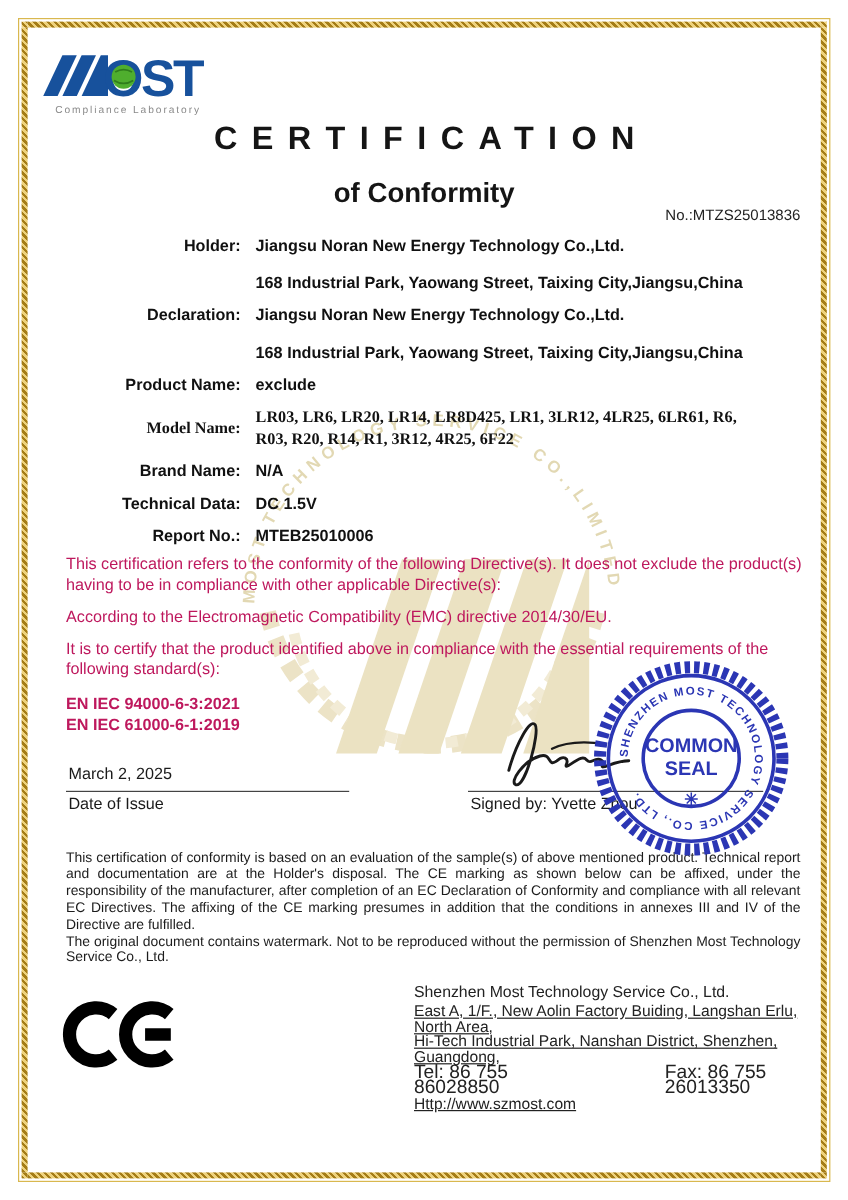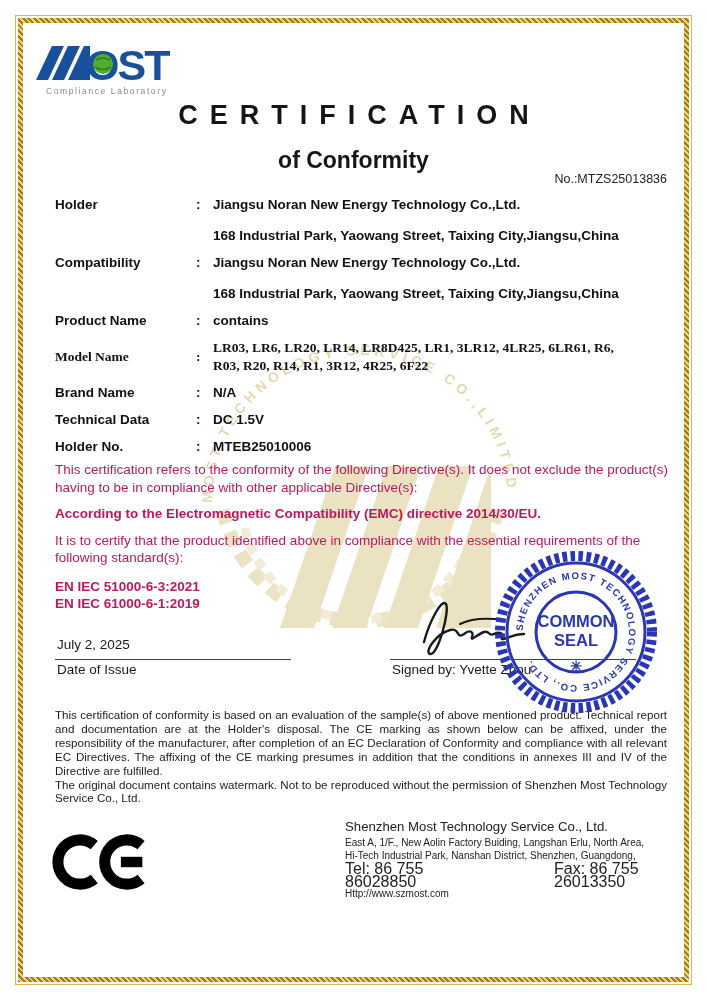--- a/index.html
+++ b/index.html
@@ -21,47 +21,47 @@
   
   .logo-box{left:34px;top:40px;}
   .tagline{position:absolute;left:46px;top:86px;font-size:8.5px;color:#8a8a8a;letter-spacing:1.6px;}
   .title{left:0;top:100px;width:100%;text-align:center;font-size:27px;font-weight:bold;
          letter-spacing:12px;text-indent:12px;color:#151515;}
   .subtitle{left:0;top:147px;width:100%;text-align:center;font-size:23px;font-weight:bold;color:#151515;}
   .cert-no{top:172px;right:40px;font-size:12.5px;color:#222;}
   
   .fields{left:55px;top:196px;right:36px;}
   .field-row{display:flex;margin-bottom:9px;font-size:13.5px;font-weight:bold;line-height:18px;color:#111;}
-  .f-label{width:141px;flex:none;}
+  .f-label{width:141px;flex:none;text-align:right;}
   .f-colon{width:17px;flex:none;}
   .f-lines{flex:1;display:flex;flex-direction:column;gap:13px;}
   .f-lines.tight{gap:0;}
   .field-row.center{align-items:center;font-family:Liberation Serif, serif;}
   
   .bodytext{left:55px;top:461px;right:38px;font-size:13.5px;line-height:17.5px;color:#be185d;}
   .bodytext .para{margin:0 0 9px 0;}
-  .emc{font-weight:bold;}
+  .emc{font-weight:normal;}
   .standards{font-weight:bold;line-height:17px;margin-top:11px;}
   
   .issue{left:55px;top:598px;right:38px;height:85px;}
   .date-value{position:absolute;left:2px;top:39px;font-size:13.5px;}
   .date-line{position:absolute;left:0;top:61px;width:236px;border-top:1.3px solid #444;}
   .date-label{position:absolute;left:2px;top:64px;font-size:13.5px;}
   .sign-line{position:absolute;left:335px;top:61px;width:246px;border-top:1.3px solid #444;}
   .sign-label{position:absolute;left:337px;top:64px;font-size:13.5px;}
   .signature-svg{position:absolute;left:355px;top:-8px;}
   .seal{position:absolute;left:490px;top:546px;z-index:4;}
   
   .smallprint{left:55px;top:708px;right:40px;font-size:11.6px;line-height:13.9px;color:#1c1c1c;text-align:justify;}
   .smallprint .fp{margin:0;}
   
   .ce{left:52px;top:818px;}
   .addr{left:345px;top:819px;width:335px;color:#222;}
   .addr .co-name{font-size:13.2px;margin-bottom:3px;}
-  .addr .a-line{font-size:10px;line-height:12.6px;}
+  .addr .a-line{font-size:13px;line-height:12.6px;text-decoration:underline;}
   .addr .telfax{display:flex;font-size:16px;line-height:12.6px;margin-top:1px;}
   .addr .fax{margin-left:88px;}
 </style>
 </head>
 <body>
 
 <div class="page">
 
   <div class="frame-outer"></div>
   <div class="frame-band"></div>
@@ -104,33 +104,33 @@
     <div class="field-row">
       <div class="f-label">Holder</div>
       <div class="f-colon">:</div>
       <div class="f-lines">
         <div>Jiangsu Noran New Energy Technology Co.,Ltd.</div>
         <div>168 Industrial Park, Yaowang Street, Taixing City,Jiangsu,China</div>
       </div>
     </div>
 
     <div class="field-row">
-      <div class="f-label">Compatibility</div>
+      <div class="f-label">Declaration</div>
       <div class="f-colon">:</div>
       <div class="f-lines">
         <div>Jiangsu Noran New Energy Technology Co.,Ltd.</div>
         <div>168 Industrial Park, Yaowang Street, Taixing City,Jiangsu,China</div>
       </div>
     </div>
 
     <div class="field-row">
       <div class="f-label">Product Name</div>
       <div class="f-colon">:</div>
       <div class="f-lines">
-        <div>contains</div>
+        <div>exclude</div>
       </div>
     </div>
 
     <div class="field-row center">
       <div class="f-label">Model Name</div>
       <div class="f-colon">:</div>
       <div class="f-lines tight">
         <div>LR03, LR6, LR20, LR14, LR8D425, LR1, 3LR12, 4LR25, 6LR61, R6,</div>
         <div>R03, R20, R14, R1, 3R12, 4R25, 6F22</div>
       </div>
@@ -146,40 +146,40 @@
 
     <div class="field-row">
       <div class="f-label">Technical Data</div>
       <div class="f-colon">:</div>
       <div class="f-lines">
         <div>DC 1.5V</div>
       </div>
     </div>
 
     <div class="field-row">
-      <div class="f-label">Holder No.</div>
+      <div class="f-label">Report No.</div>
       <div class="f-colon">:</div>
       <div class="f-lines">
         <div>MTEB25010006</div>
       </div>
     </div>
   </div>
 
   <div class="layer bodytext">
     <p class="para">This certification refers to the conformity of the following Directive(s). It does not exclude the product(s) having to be in compliance with other applicable Directive(s):</p>
     <p class="para emc">According to the Electromagnetic Compatibility (EMC) directive 2014/30/EU.</p>
     <p class="para">It is to certify that the product identified above in compliance with the essential requirements of the following standard(s):</p>
     <div class="standards">
-      <div>EN IEC 51000-6-3:2021</div>
+      <div>EN IEC 94000-6-3:2021</div>
       <div>EN IEC 61000-6-1:2019</div>
     </div>
   </div>
 
   <div class="layer issue">
-    <div class="date-value">July 2, 2025</div>
+    <div class="date-value">March 2, 2025</div>
     <div class="date-line"></div>
     <div class="date-label">Date of Issue</div>
 
     <svg class="signature-svg" width="130" height="70" viewBox="0 0 130 70">
       <path d="M14,52 C20,30 32,8 36,14 C40,20 28,66 20,64 C14,62 26,44 40,40 C50,37 46,50 54,44 C60,39 64,42 62,47 C60,52 68,44 74,42 C80,40 78,47 84,44 C90,41 94,44 92,48 C90,52 102,44 114,44" fill="none" stroke="#1a1a1a" stroke-width="2.4" stroke-linecap="round"></path>
       <path d="M50,34 C62,28 80,28 94,30" fill="none" stroke="#1a1a1a" stroke-width="2" stroke-linecap="round"></path>
     </svg>
     <div class="sign-line"></div>
     <div class="sign-label">Signed by: Yvette Zhou</div>
   </div>

